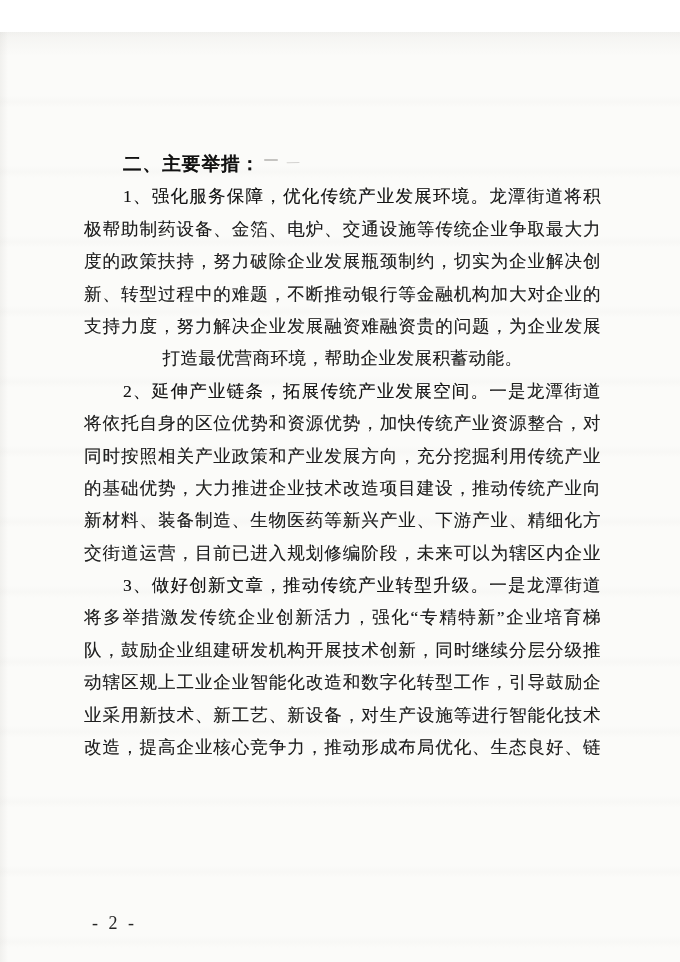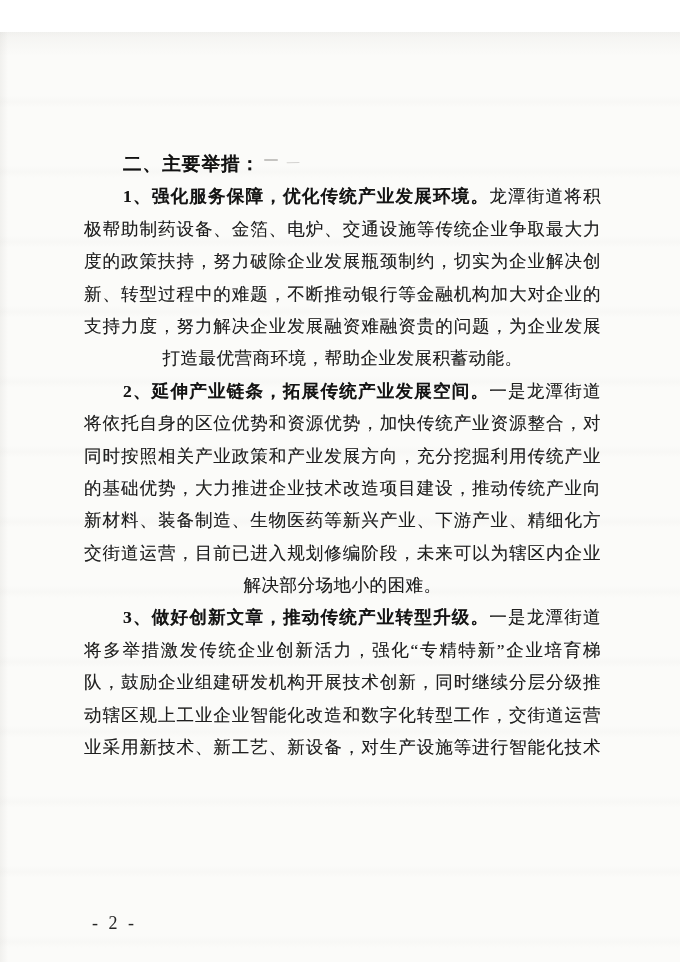--- a/index.html
+++ b/index.html
@@ -52,21 +52,21 @@
     text-shadow: 0 0 0.4px rgba(40,40,40,0.45);
   }
   .line.justify {
     text-align: justify;
     text-align-last: justify;
   }
   .line.indent {
     padding-left: 39px;
   }
   .line .bold {
-    font-weight: bold;
+    font-weight: normal;
     color: #141414;
   }
   .line .regular {
     font-weight: normal;
   }
   .heading {
     font-size: 18.6px;
     font-weight: bold;
     color: #121212;
     height: 32.4px;
@@ -111,24 +111,24 @@
         <div class="line justify"><span class="regular">度的政策扶持，努力破除企业发展瓶颈制约，切实为企业解决创</span></div>
         <div class="line justify"><span class="regular">新、转型过程中的难题，不断推动银行等金融机构加大对企业的</span></div>
         <div class="line justify"><span class="regular">支持力度，努力解决企业发展融资难融资贵的问题，为企业发展</span></div>
         <div class="line"><span class="regular">打造最优营商环境，帮助企业发展积蓄动能。</span></div>
         <div class="line justify indent"><span class="bold">2、延伸产业链条，拓展传统产业发展空间。</span><span class="regular">一是龙潭街道</span></div>
         <div class="line justify"><span class="regular">将依托自身的区位优势和资源优势，加快传统产业资源整合，对</span></div>
         <div class="line justify"><span class="regular">同时按照相关产业政策和产业发展方向，充分挖掘利用传统产业</span></div>
         <div class="line justify"><span class="regular">的基础优势，大力推进企业技术改造项目建设，推动传统产业向</span></div>
         <div class="line justify"><span class="regular">新材料、装备制造、生物医药等新兴产业、下游产业、精细化方</span></div>
         <div class="line justify"><span class="regular">交街道运营，目前已进入规划修编阶段，未来可以为辖区内企业</span></div>
-        <div class="line"><span class="regular">解决部分场地小的困难。</span></div>
         <div class="line justify indent"><span class="bold">3、做好创新文章，推动传统产业转型升级。</span><span class="regular">一是龙潭街道</span></div>
         <div class="line justify"><span class="regular">将多举措激发传统企业创新活力，强化“专精特新”企业培育梯</span></div>
         <div class="line justify"><span class="regular">队，鼓励企业组建研发机构开展技术创新，同时继续分层分级推</span></div>
-        <div class="line justify"><span class="regular">动辖区规上工业企业智能化改造和数字化转型工作，交街道运营</span></div>
+        <div class="line justify"><span class="regular">动辖区规上工业企业智能化改造和数字化转型工作，引导鼓励企</span></div>
         <div class="line justify"><span class="regular">业采用新技术、新工艺、新设备，对生产设施等进行智能化技术</span></div>
+        <div class="line justify"><span class="regular">改造，提高企业核心竞争力，推动形成布局优化、生态良好、链</span></div>
       </div>
   </div>
 
   <div class="pagenum">- 2 -</div>
 
 </div>
 
 </body></html>

